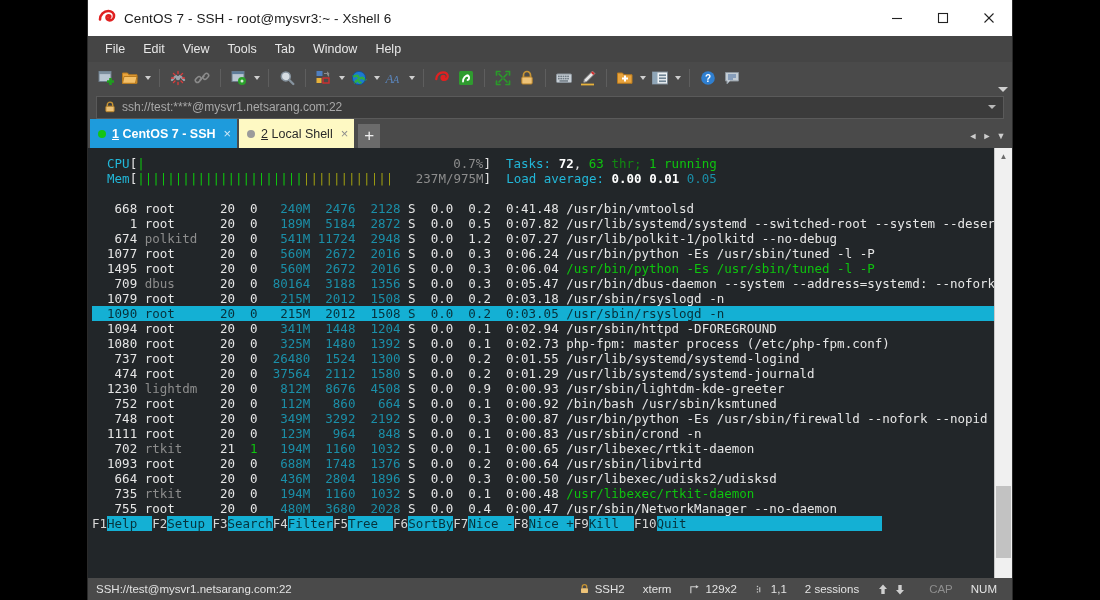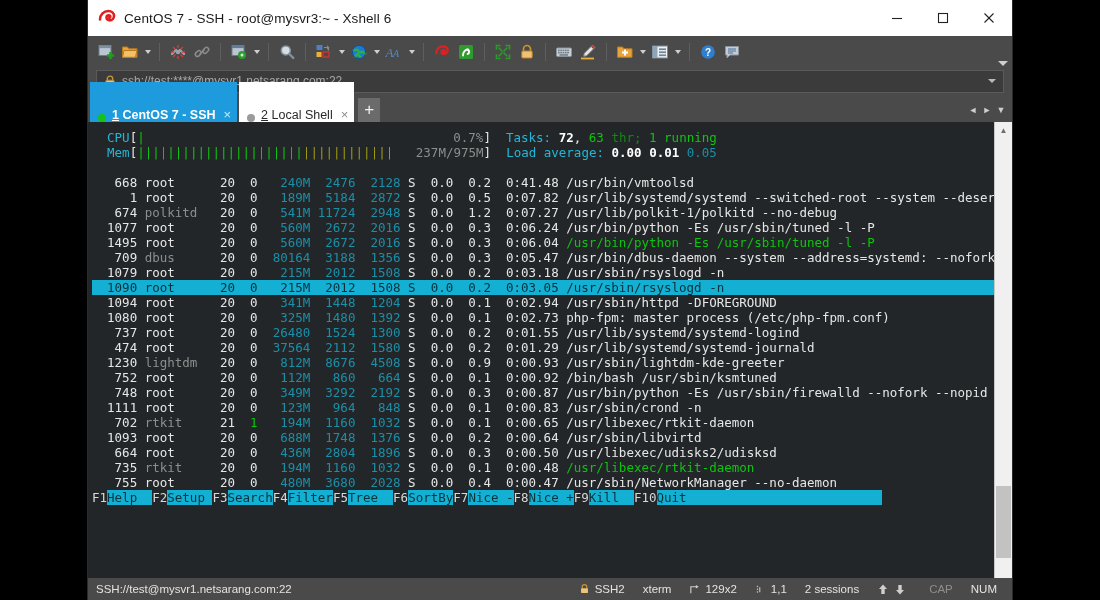--- a/index.html
+++ b/index.html
@@ -41,23 +41,23 @@
 
   
   .addrwrap{height:26px;background:#4a4a4a;display:flex;align-items:center;padding:0 8px 2px 8px;flex:0 0 auto;}
   .addrbar{flex:1;height:21px;background:#3b3b3b;border:1px solid #5a5a5a;display:flex;align-items:center;padding:0 4px;}
   .addr-lock{width:14px;height:14px;margin:0 5px 0 2px;flex:0 0 auto;}
   .addr-text{font-size:12px;color:#a9a9a9;white-space:nowrap;}
   .addr-caret{margin-left:auto;width:0;height:0;border-left:4px solid transparent;border-right:4px solid transparent;border-top:4px solid #b9b9b9;margin-right:3px;}
 
   
   .tabstrip{height:26px;background:#4a4a4a;display:flex;align-items:flex-end;padding-left:2px;flex:0 0 auto;}
-  .tab{height:40px;display:flex;align-items:flex-end;padding:0 6px 0 8px;margin-right:2px;white-space:nowrap;margin-top:24px;}
+  .tab{height:29px;display:flex;align-items:center;padding:0 6px 0 8px;margin-right:2px;white-space:nowrap;margin-top:24px;}
   .tab.active{background:#1e9bdc;}
-  .tab.inactive{background:#ffffff;}
+  .tab.inactive{background:#fef9c3;}
   .tab-dot{width:8px;height:8px;border-radius:50%;margin-right:6px;flex:0 0 auto;}
   .tab.active .tab-dot{background:#14c414;}
   .tab.inactive .tab-dot{background:#9b9b9b;}
   .tab-label{font-size:12.5px;font-weight:bold;}
   .tab.active .tab-label{color:#ffffff;}
   .tab.inactive .tab-label{color:#2a2a2a;font-weight:normal;}
   .tab-label u{text-decoration:underline;}
   .tab-close{font-size:13px;margin-left:8px;}
   .tab.active .tab-close{color:#cfe9f8;}
   .tab.inactive .tab-close{color:#8d8d8d;}
@@ -132,20 +132,29 @@
       </span>
       <span class="win-btn">
         <svg width="12" height="12" viewBox="0 0 12 12">
               <line x1="1.5" y1="1.5" x2="10.5" y2="10.5" stroke="#222" stroke-width="1.1"></line>
               <line x1="10.5" y1="1.5" x2="1.5" y2="10.5" stroke="#222" stroke-width="1.1"></line>
             </svg>
       </span>
     </div>
   </div>
 
+  <div class="menubar">
+    <span class="menu-item">File</span>
+    <span class="menu-item">Edit</span>
+    <span class="menu-item">View</span>
+    <span class="menu-item">Tools</span>
+    <span class="menu-item">Tab</span>
+    <span class="menu-item">Window</span>
+    <span class="menu-item">Help</span>
+  </div>
 
   <div class="toolbar">
     <span class="tb">
       <svg width="18" height="18" viewBox="0 0 18 18">
         <rect x="2" y="2.5" width="12" height="10" fill="#b9c6d2" stroke="#6d7c8a"></rect>
         <rect x="2" y="2.5" width="12" height="2.6" fill="#7d8f9e"></rect>
         <path d="M10 12.5h7M13.5 9v7" stroke="#1f9d1f" stroke-width="2.6"></path>
       </svg>
     </span>
     <span class="tb">

